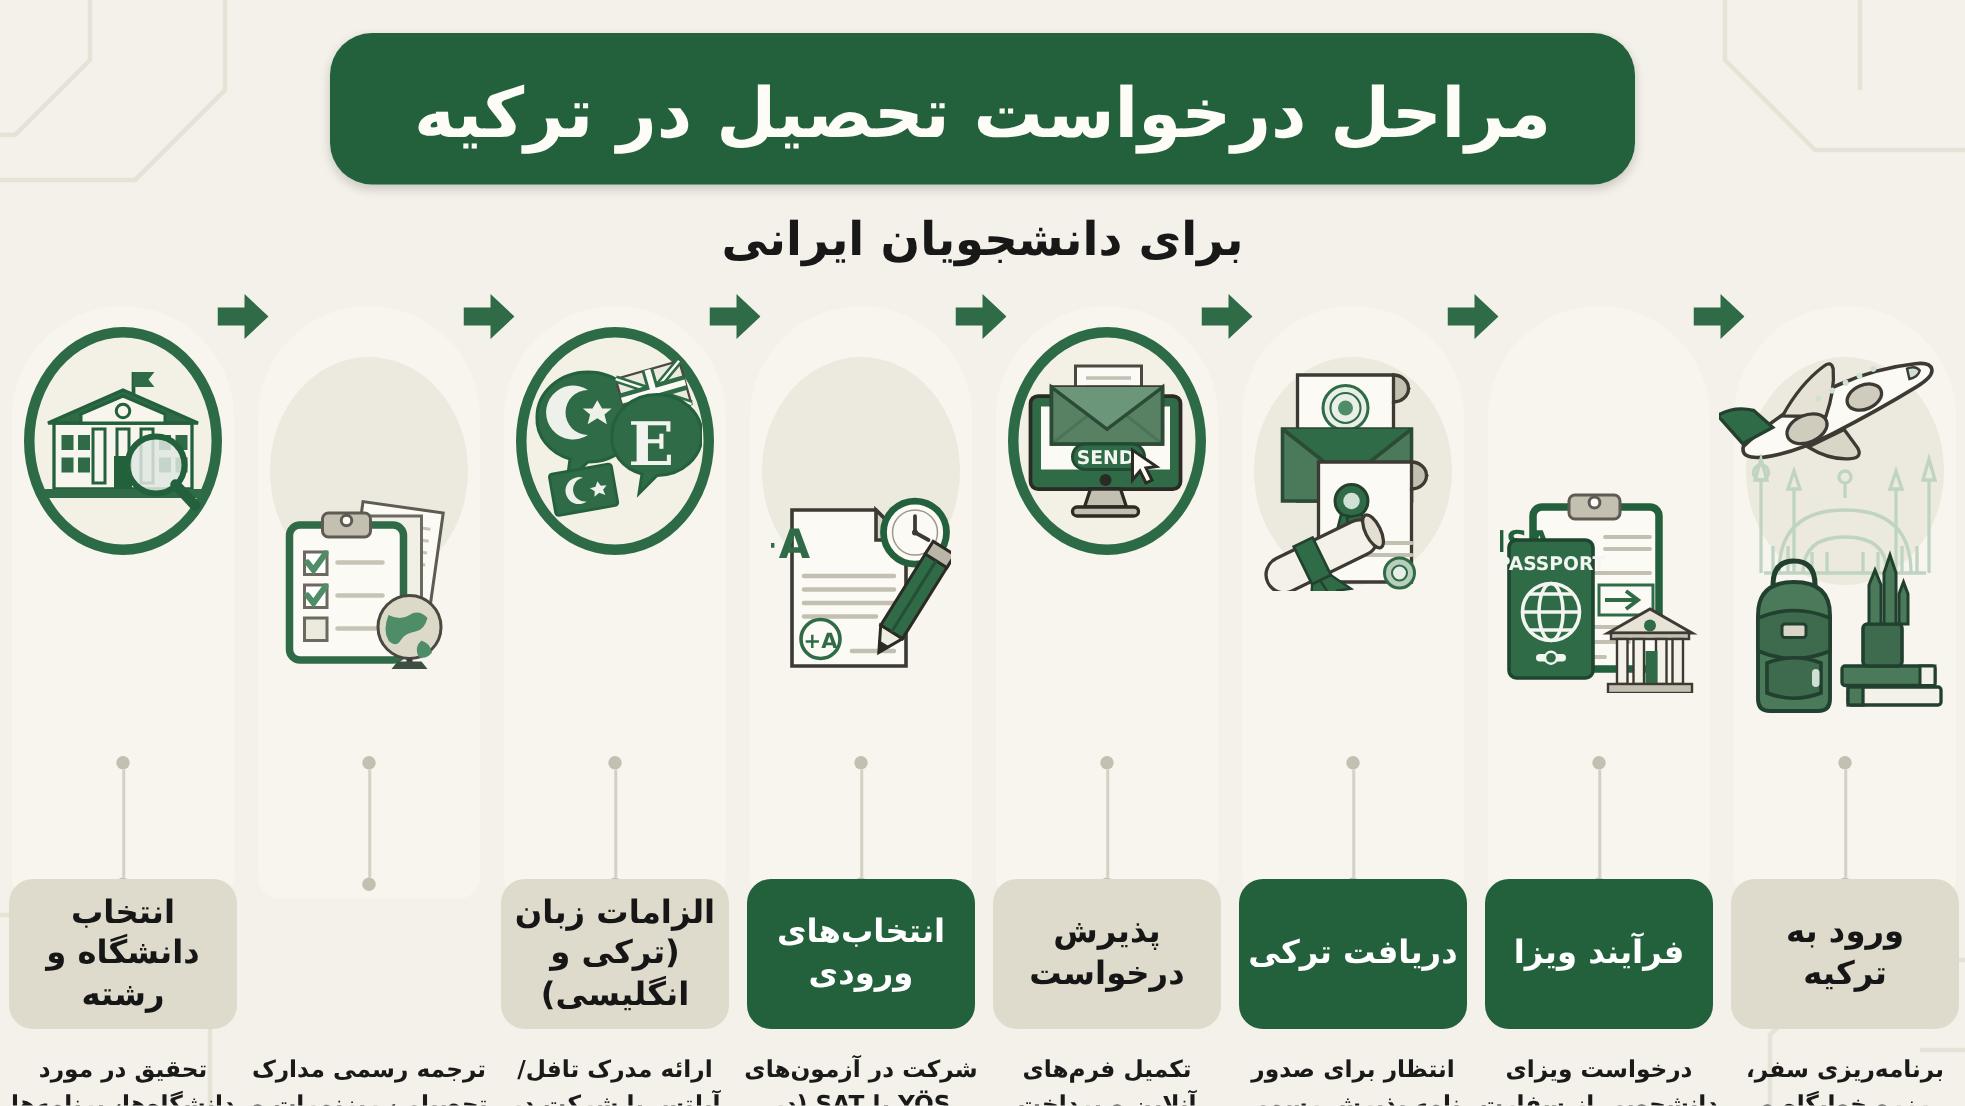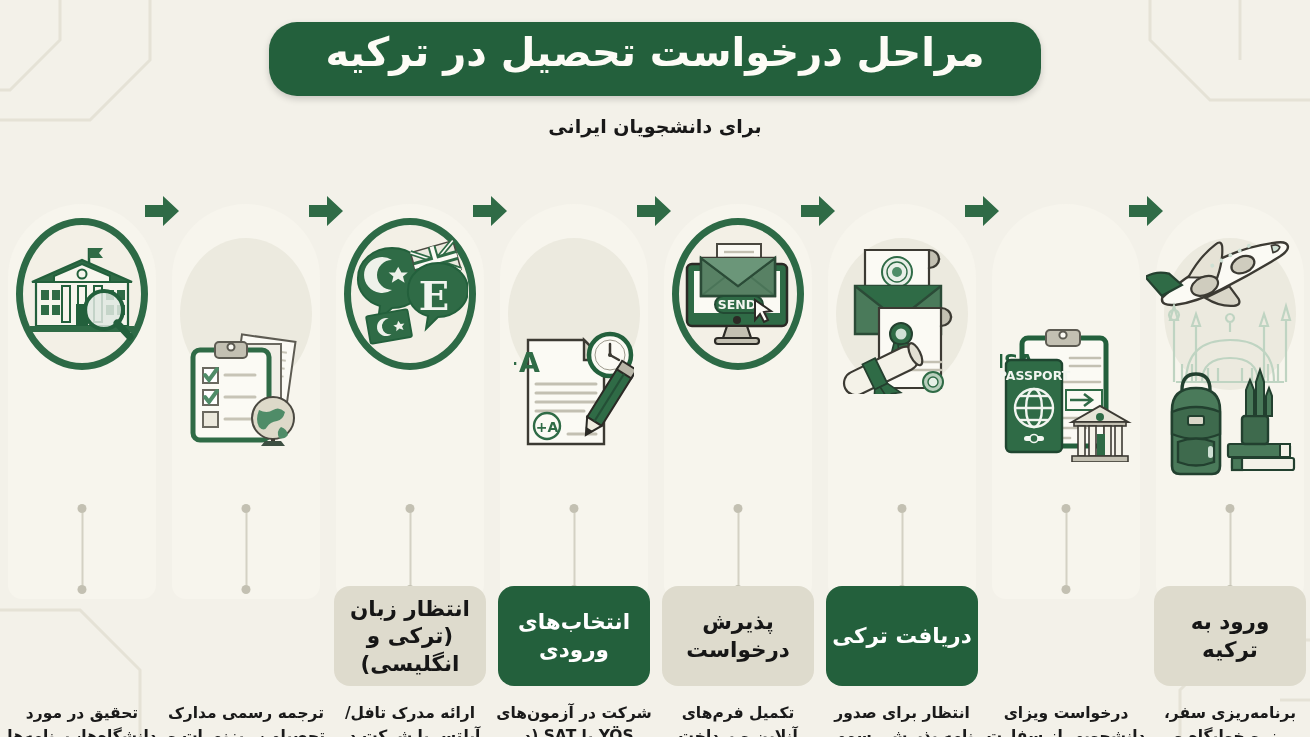--- a/index.html
+++ b/index.html
@@ -15,32 +15,32 @@
   .bg-deco { position:absolute; inset:0; z-index:0; pointer-events:none; }
   .bg-deco svg { width:100%; height:100%; display:block; }
 
   
   .header { position:absolute; top:0; left:0; width:1310px; z-index:4; text-align:center; }
   .title-pill {
     display:inline-block;
     background:#23603c;
     color:#fdfcf6;
     border-radius:28px;
-    padding:6px 56px 20px;
+    padding:26px 56px 20px;
     margin-top:22px;
-    font-size:40px;
+    font-size:46px;
     font-weight:bold;
     letter-spacing:0px;
     line-height:1.2;
     box-shadow:0 3px 7px rgba(0,0,0,.18);
     direction:rtl;
   }
   .subtitle {
     margin-top:19px;
-    font-size:19px;
+    font-size:31px;
     font-weight:bold;
     color:#181818;
     direction:rtl;
   }
 
   
   .steps {
     position:absolute;
     top:204px; left:0;
     width:1310px; height:533px;
@@ -193,20 +193,21 @@
   <line x1="89" y1="81" x2="102" y2="95" stroke="#23603c" stroke-width="7" stroke-linecap="round"></line>
 </svg>
           </div>
       </div>
       <div class="connector">
         <div class="dot"></div>
           <div class="line"></div>
           <div class="dot2"></div>
       </div>
     </div>
+    <div class="label beige">انتخاب دانشگاه و رشته</div>
     <div class="desc">تحقیق در مورد دانشگاه‌ها، برنامه‌ها و شرایط پذیرش</div>
   </div>
     <div class="step">
     <div class="col">
       <div class="badge soft" style="top:34px;"></div>
         <div class="art" style="top:128px;">
 <svg width="122" height="116" viewBox="0 0 122 116">
   <g transform="rotate(8 80 40)">
     <rect x="52" y="6" width="54" height="66" fill="#fbfaf4" stroke="#5d5b52" stroke-width="2"></rect>
     <g stroke="#c7c4b6" stroke-width="2">
@@ -280,21 +281,21 @@
   </g>
 </svg>
           </div>
       </div>
       <div class="connector">
         <div class="dot"></div>
           <div class="line"></div>
           <div class="dot2"></div>
       </div>
     </div>
-    <div class="label beige">انتظار زبان (ترکی و انگلیسی)</div>
+    <div class="label beige">الزامات زبان (ترکی و انگلیسی)</div>
     <div class="desc">ارائه مدرک تافل/ آیلتس یا شرکت در آزمون تومر</div>
   </div>
     <div class="step">
     <div class="col">
       <div class="badge soft" style="top:34px;"></div>
         <div class="art" style="top:126px;">
 <svg width="120" height="118" viewBox="0 0 120 118">
   <path d="M14 10 h56 l20 20 v84 h-76z" fill="#fbfaf4" stroke="#3c3a33" stroke-width="2.4"></path>
   <path d="M70 10 v20 h20z" fill="#d7d4c6" stroke="#3c3a33" stroke-width="2.4"></path>
   <text x="26" y="42" font-family="'DejaVu Sans',sans-serif" font-size="27" font-weight="bold" fill="#2f6b46">A+</text>
@@ -470,20 +471,21 @@
     <rect x="0" y="52" width="56" height="6" fill="#c3c0b2" stroke="#3c3a33" stroke-width="1.6"></rect>
   </g>
 </svg>
         </div>
       <div class="connector">
         <div class="dot"></div>
           <div class="line"></div>
           <div class="dot2"></div>
       </div>
     </div>
+    <div class="label green">فرآیند ویزا</div>
     <div class="desc">درخواست ویزای دانشجویی از سفارت ترکیه در ایران</div>
   </div>
     <div class="step">
     <div class="col">
       <div class="badge soft" style="top:34px;"></div>
         <div class="art" style="top:16px;">
 <svg width="168" height="260" viewBox="0 0 168 260">
   <g transform="rotate(-13 84 60)">
     <path d="M14 62 q34 -20 72 -26 q26 -5 52 -2 q10 1 10 6 q0 5 -12 9 q-30 10 -62 18 q-28 7 -48 5 q-16 -2 -12 -10z" fill="#fbfaf4" stroke="#3c3a33" stroke-width="2.4"></path>
     <path d="M44 48 q16 -18 34 -26 q6 -3 6 3 q-2 14 -12 30z" fill="#e6e3d6" stroke="#3c3a33" stroke-width="2.2"></path>

